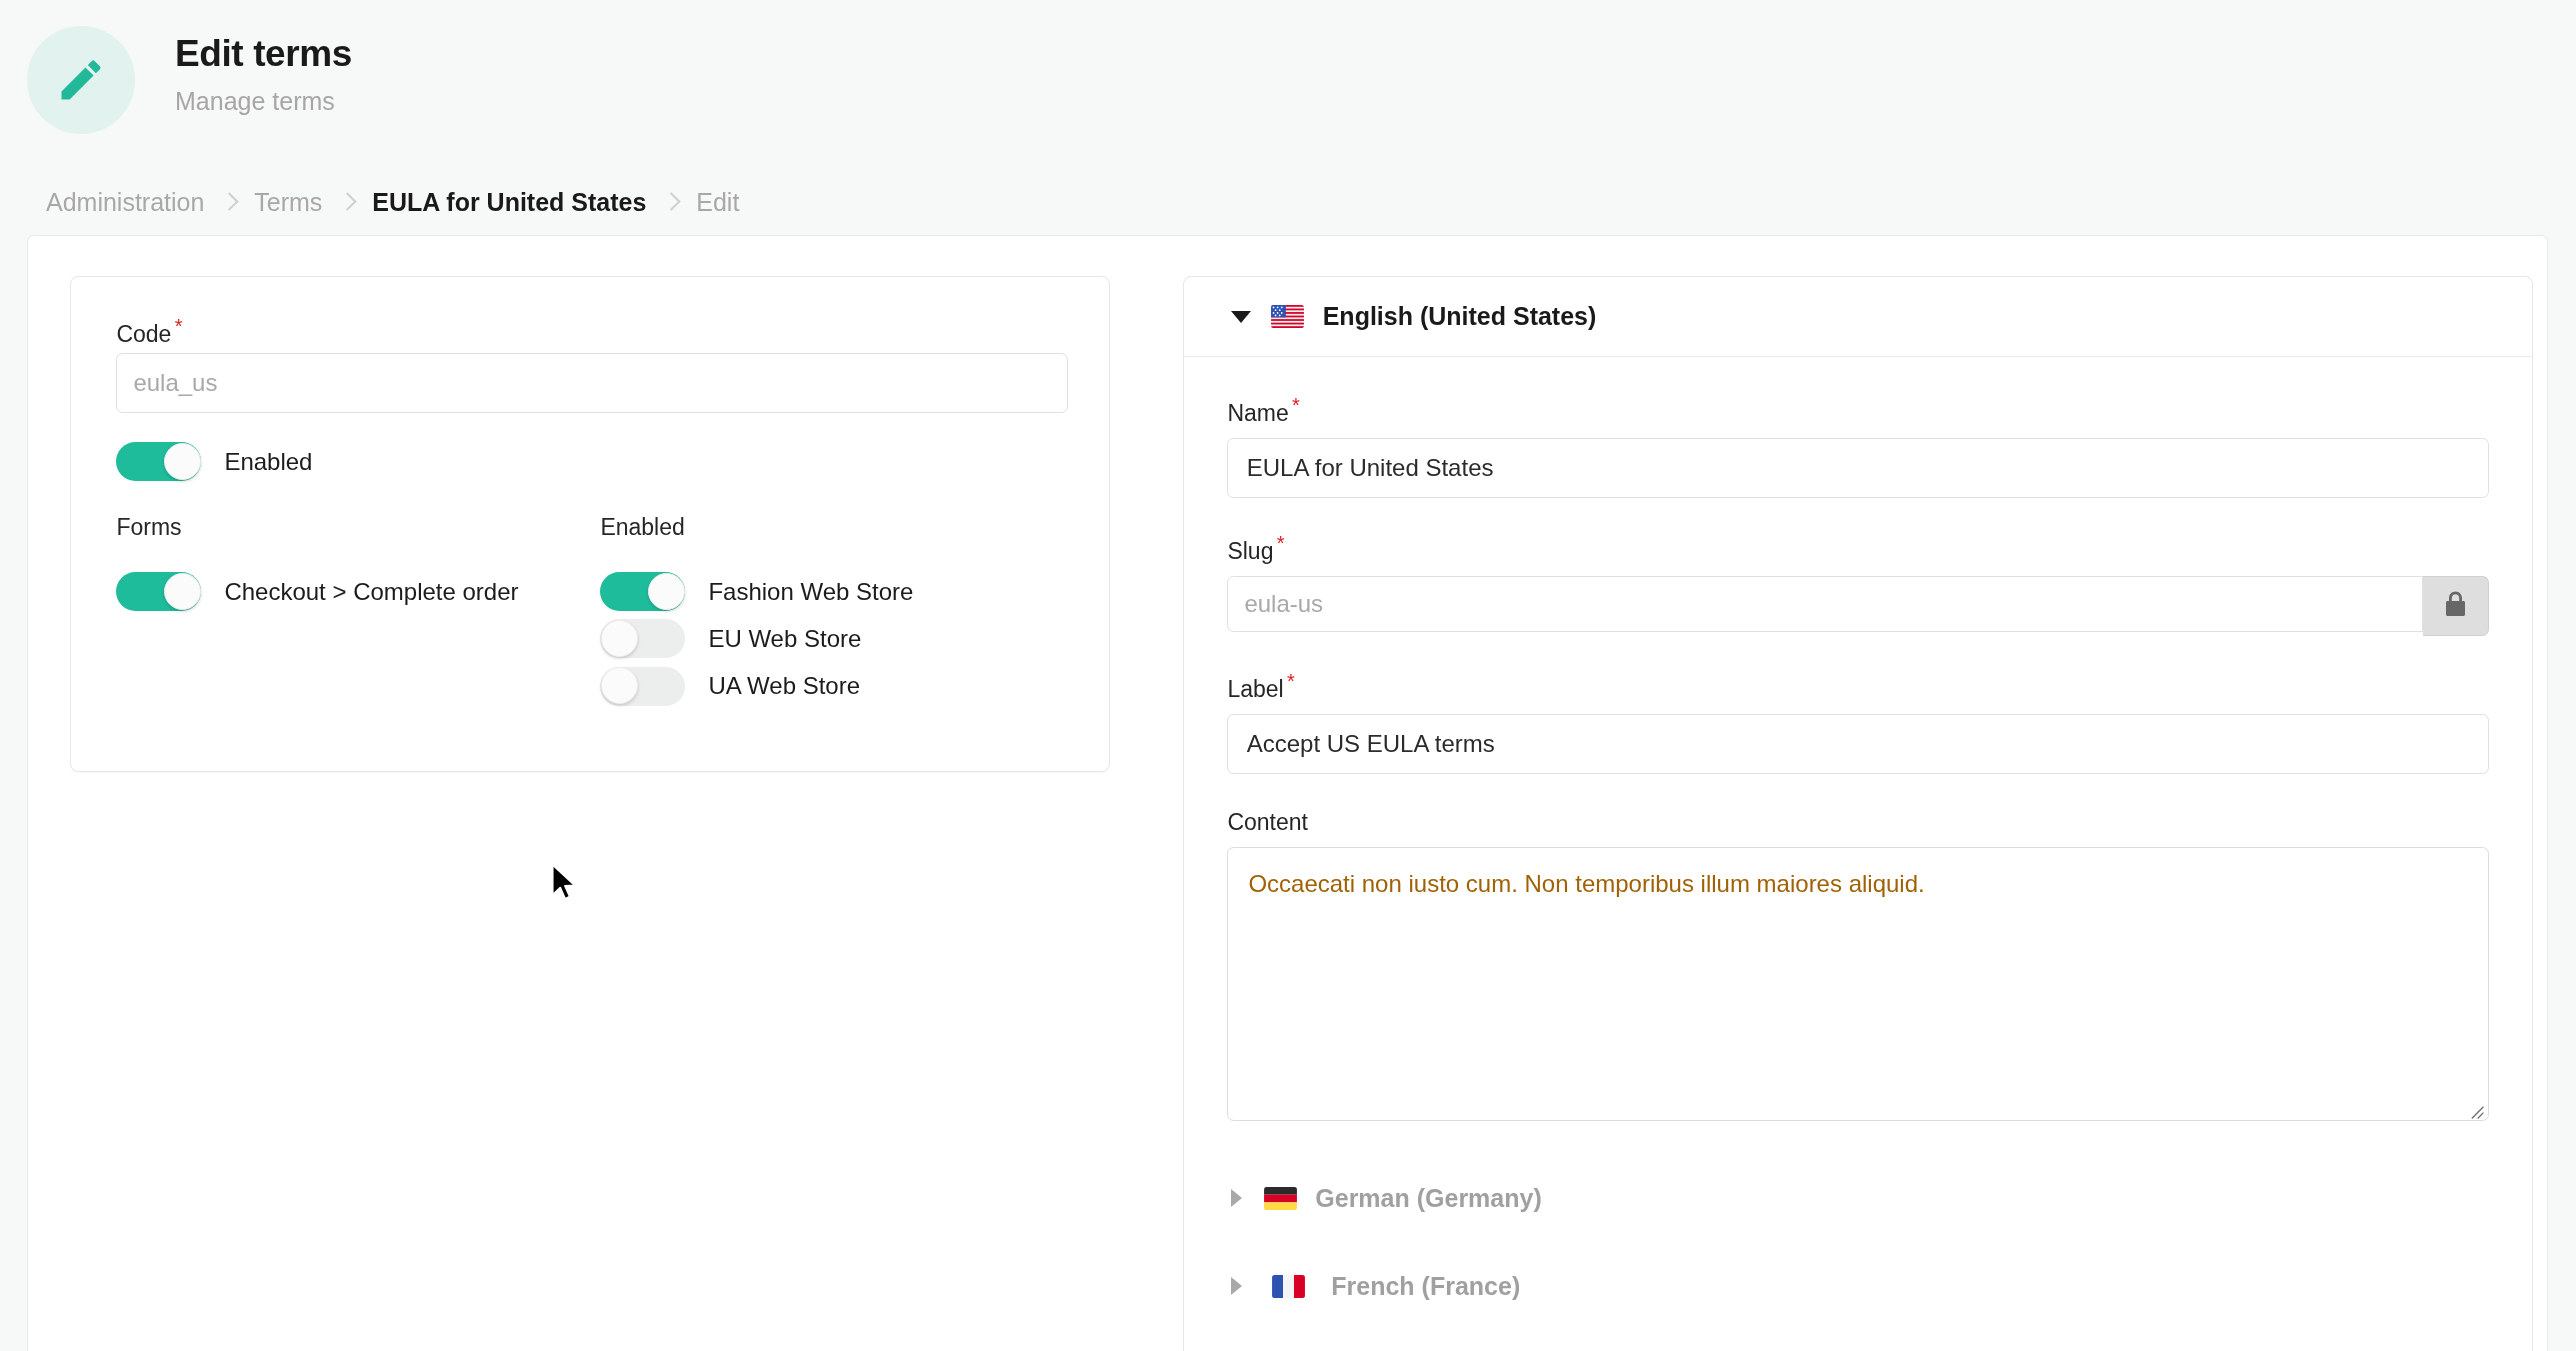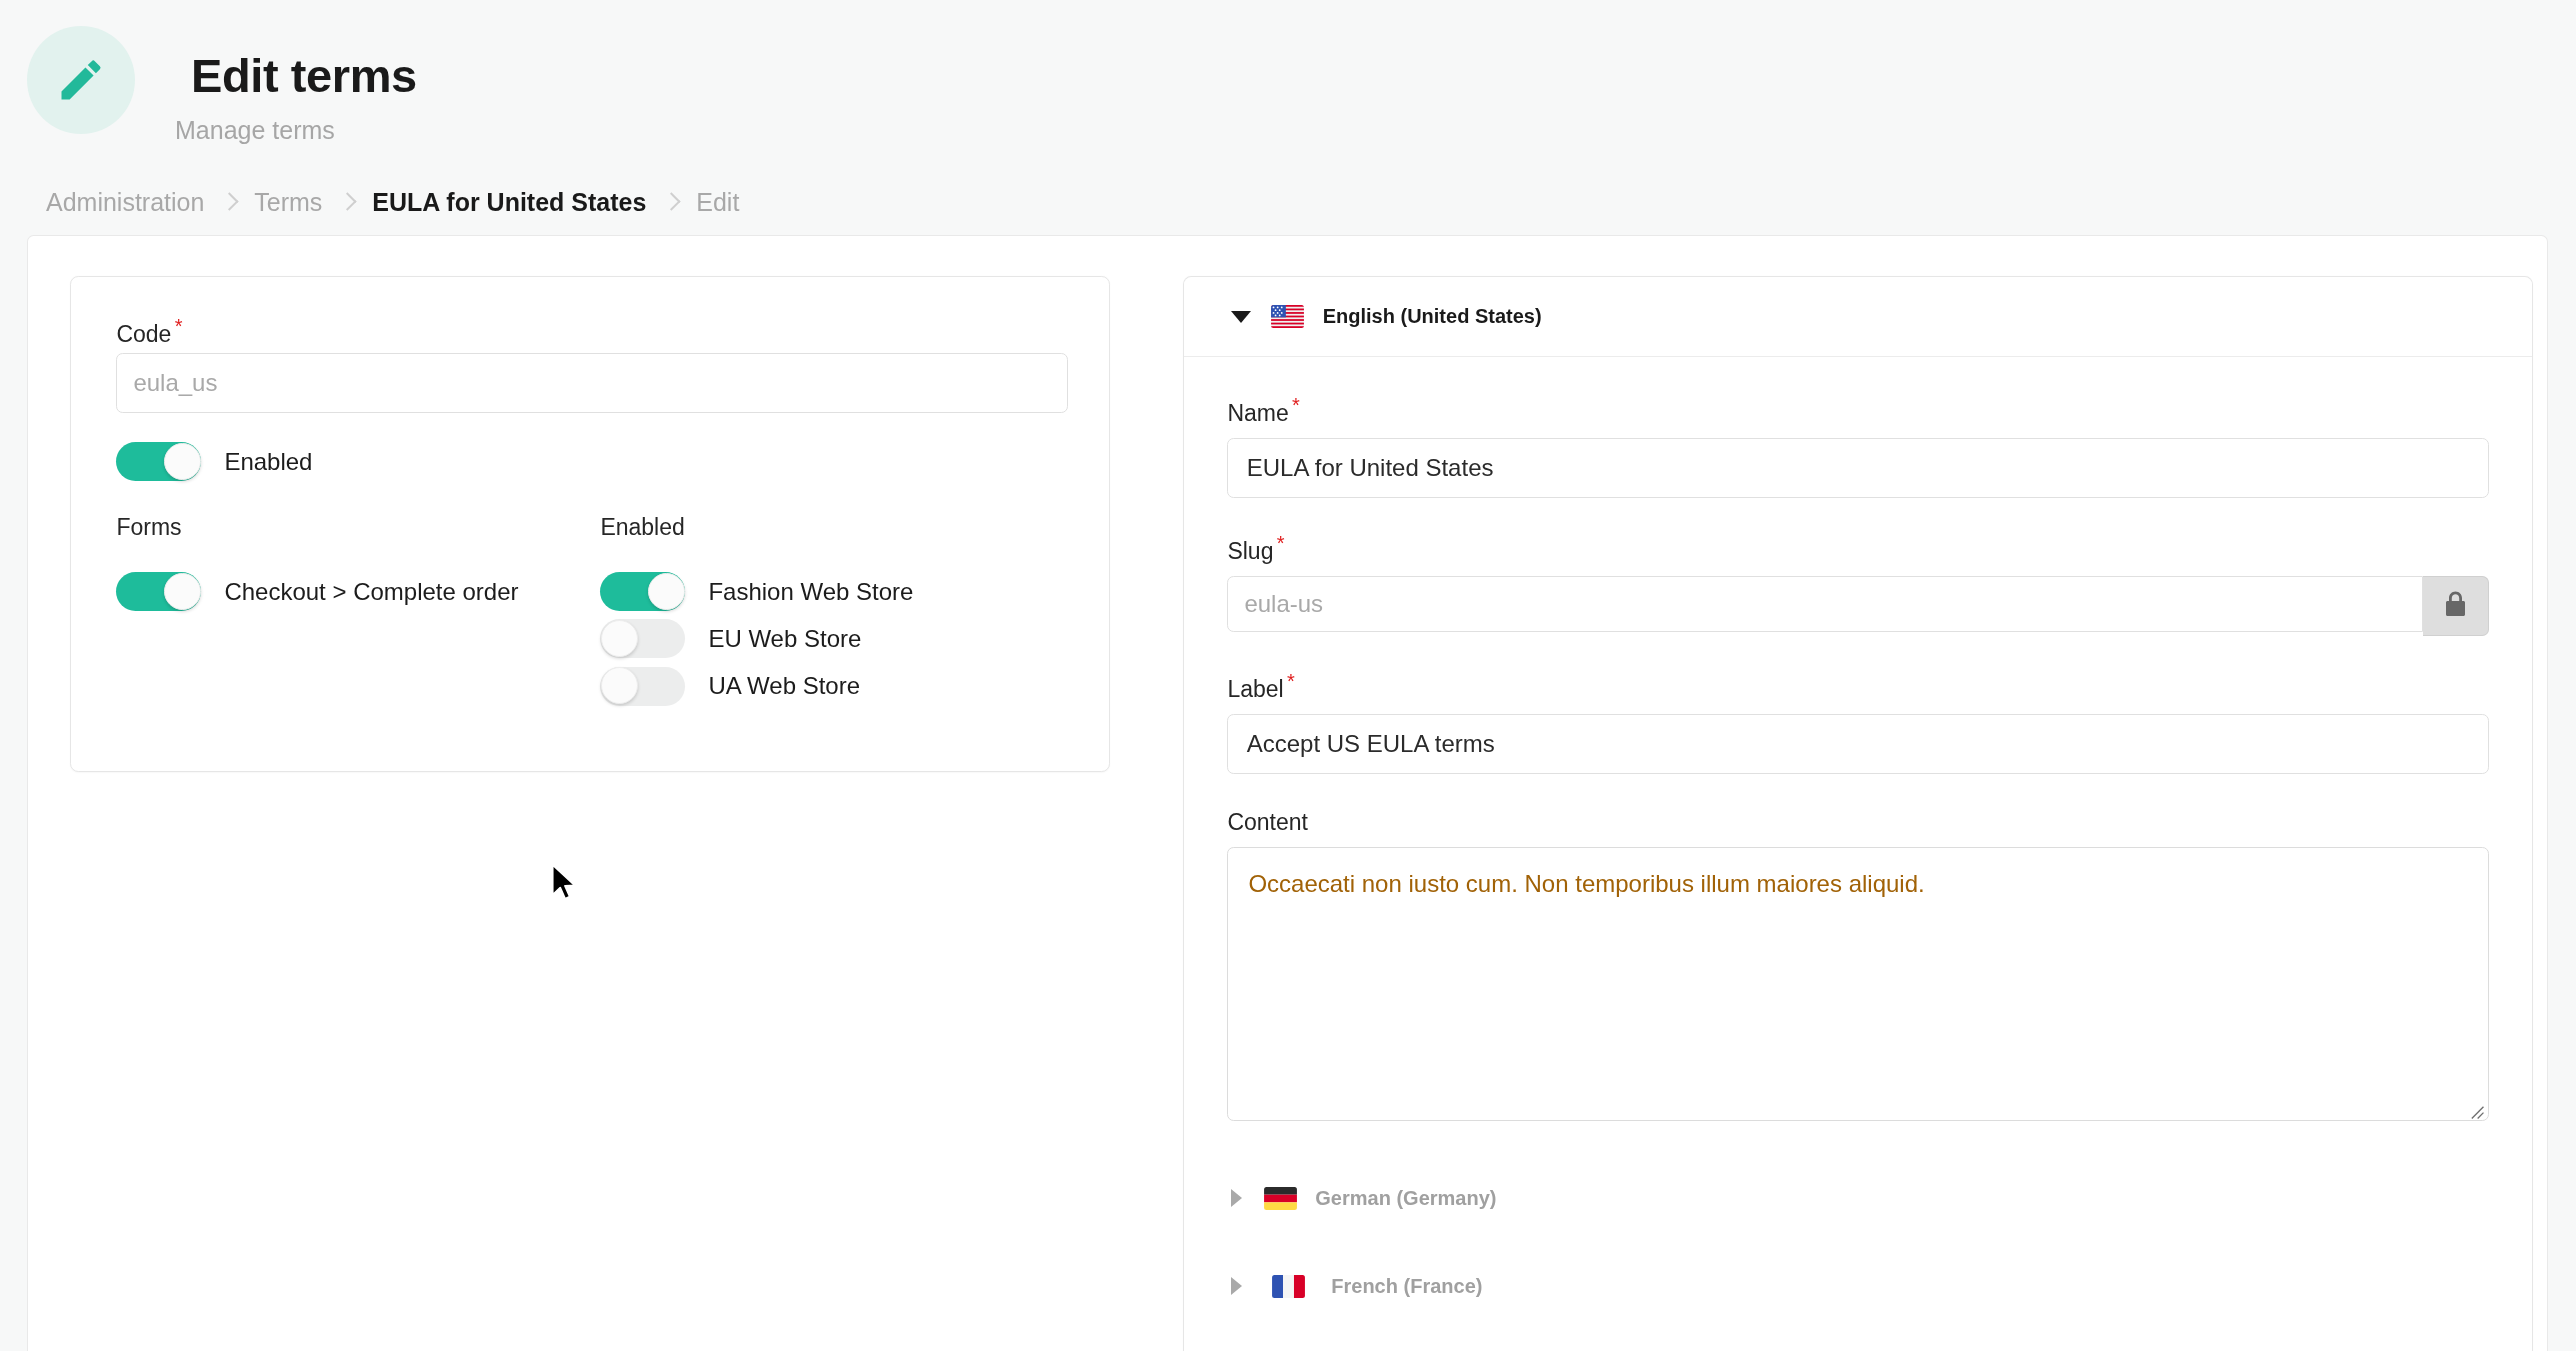--- a/index.html
+++ b/index.html
@@ -24,26 +24,26 @@
     position: absolute;
     left: 27.4px; top: 26px;
     width: 108px; height: 108px;
     border-radius: 50%;
     background: #e2f2ee;
     display: flex; align-items: center; justify-content: center;
   }
   .header-icon-circle svg { display:block; }
   .header-text { position: absolute; left: 175px; top: 35px; }
   .page-title {
-    font-size: 47px;
+    font-size: 37px;
     font-weight: bold;
     color: #1a1a1a;
     line-height: 1.05;
     letter-spacing: -0.4px;
-    margin: 16px;
+    margin: 0;
     white-space: nowrap;
   }
   .page-subtitle {
     font-size: 25px;
     color: #a6a6a6;
     margin: 13.3px 0 0 0;
     white-space: nowrap;
   }
 
   
@@ -190,21 +190,21 @@
   }
   .flag {
     width: 33px; height: 23px;
     border-radius: 2.5px;
     flex: 0 0 auto;
     overflow: hidden;
     position: relative;
     display: block;
   }
   .locale-name {
-    font-size: 20px;
+    font-size: 25px;
     font-weight: bold;
     color: #1a1a1a;
     white-space: nowrap;
   }
   .locale-name.muted { color: #a0a0a0; }
 
   .locale-body { padding: 38px 43px 0 43px; }
 
   .lock-btn {
     width: 66px;

